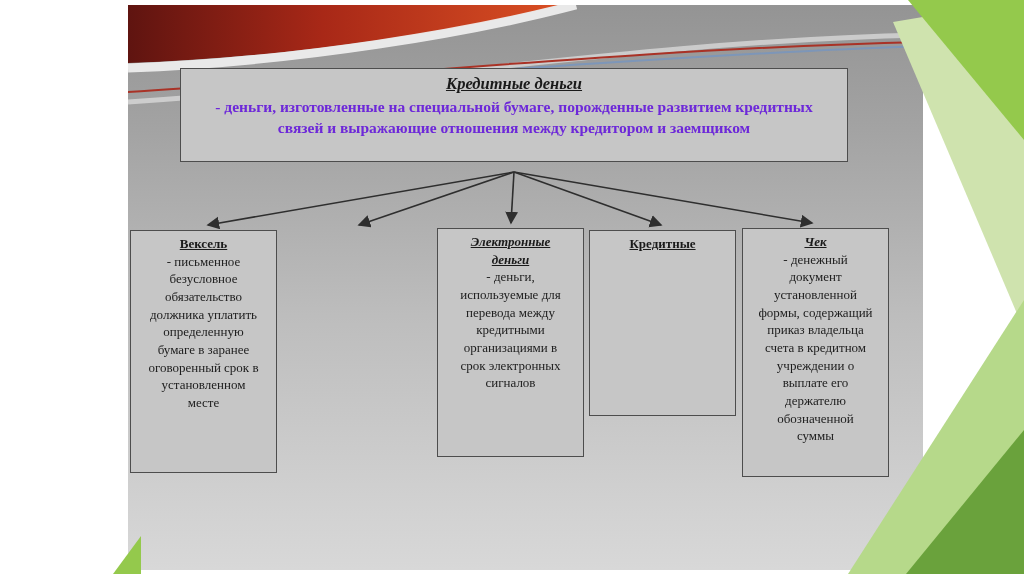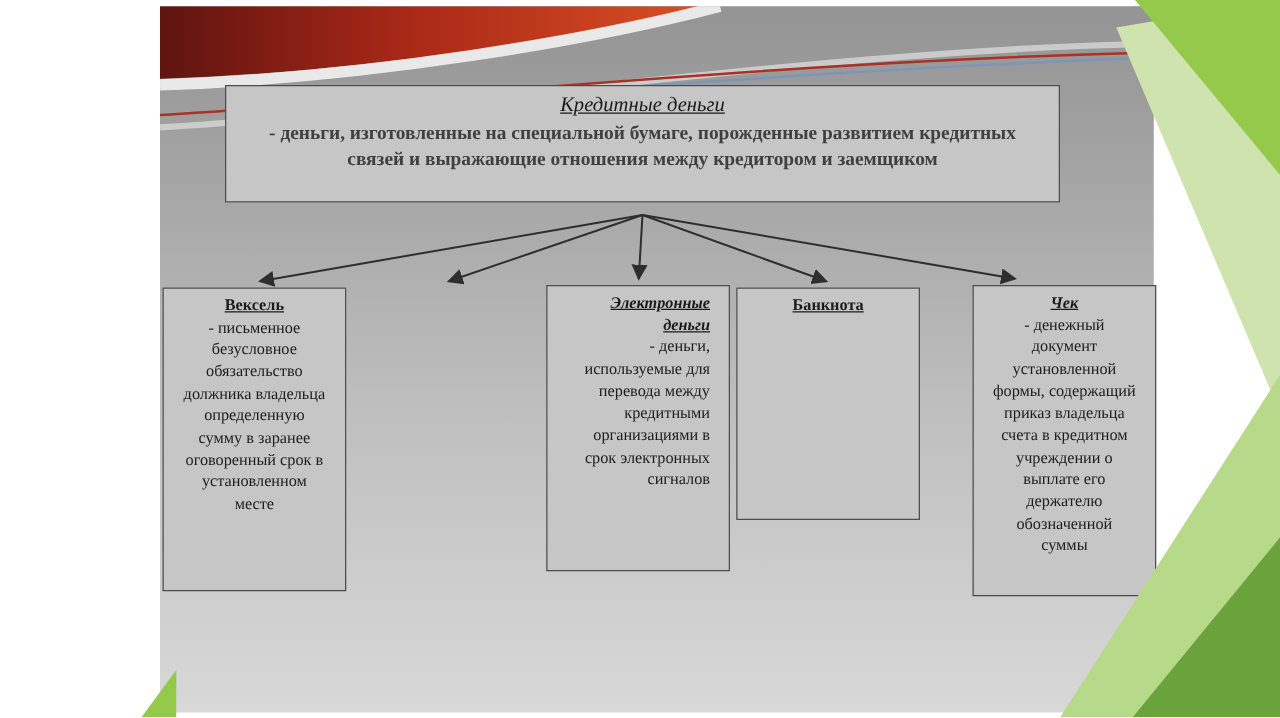--- a/index.html
+++ b/index.html
@@ -17,44 +17,44 @@
   .arrows-svg { position:absolute; left:0; top:0; width:795px; height:565px; pointer-events:none; }
   .bg-deco { position:absolute; left:0; top:0; width:1024px; height:574px; pointer-events:none; }
 
   .main-box {
     position:absolute; left:52px; top:63px; width:668px; min-height:94px;
     background:var(--box-background,#c6c6c6);
     border:1px solid var(--box-border,#4d4d4d);
     text-align:center; padding:5px 26px 6px; box-sizing:border-box;
   }
   .main-box .title {
-    font-size:16.5px; font-weight:normal; font-style:italic;
+    font-size:16.5px; font-weight:bold; font-style:italic;
     text-decoration:underline; margin-bottom:2px;
   }
   .main-box .def {
-    font-size:15.5px; font-weight:bold; line-height:1.38; color:#404040;
+    font-size:15.5px; font-weight:bold; line-height:1.38; color:#6d28d9;
   }
 
   .branch {
     position:absolute; box-sizing:border-box;
     width:147px;
     background:var(--box-background,#c6c6c6);
     border:1px solid var(--box-border,#4d4d4d);
     text-align:center; padding:4px 15px;
     font-size:13px; line-height:1.36;
   }
   .branch .b-title { font-weight:bold; text-decoration:underline; }
   .branch .b-title.italic { font-style:italic; }
   .branch .b-text { color:#1c1c1c; }
 
   .b1 { left:2px;   top:225px; min-height:243px; }
   .b2 { left:156px; top:225px; min-height:334px; }
-  .b3 { left:309px; top:223px; min-height:229px;text-align:right; }
+  .b3 { left:309px; top:223px; min-height:229px; }
   .b4 { left:461px; top:225px; min-height:186px; }
-  .b5 { left:614px; top:223px; min-height:249px;margin-left:36px; }
+  .b5 { left:614px; top:223px; min-height:249px; }
 </style>
 </head>
 <body>
 
 <div class="stage">
 
   <div class="slide">
 
     <svg class="top-deco" viewBox="0 0 795 120">
       <defs>
@@ -86,31 +86,31 @@
       </g>
     </svg>
 
     <div class="main-box">
       <div class="title">Кредитные деньги</div>
       <div class="def">- деньги, изготовленные на специальной бумаге, порожденные развитием кредитных связей и выражающие отношения между кредитором и заемщиком</div>
     </div>
 
     <div class="branch b1">
       <div class="b-title">Вексель</div>
-      <div class="b-text">- письменное безусловное обязательство должника владельца определенную сумму в заранее оговоренный срок в установленном месте</div>
+      <div class="b-text">- письменное безусловное обязательство должника уплатить определенную бумаге в заранее оговоренный срок в установленном месте</div>
     </div>
 
 
     <div class="branch b3">
       <div class="b-title italic">Электронные деньги</div>
       <div class="b-text">- деньги, используемые для перевода между кредитными организациями в срок электронных сигналов</div>
     </div>
 
     <div class="branch b4">
-      <div class="b-title">Банкнота</div>
+      <div class="b-title">Кредитные</div>
     </div>
 
     <div class="branch b5">
       <div class="b-title italic">Чек</div>
       <div class="b-text">- денежный документ установленной формы, содержащий приказ владельца счета в кредитном учреждении о выплате его держателю обозначенной суммы</div>
     </div>
 
   </div>
 
   <svg class="bg-deco" viewBox="0 0 1024 574">

